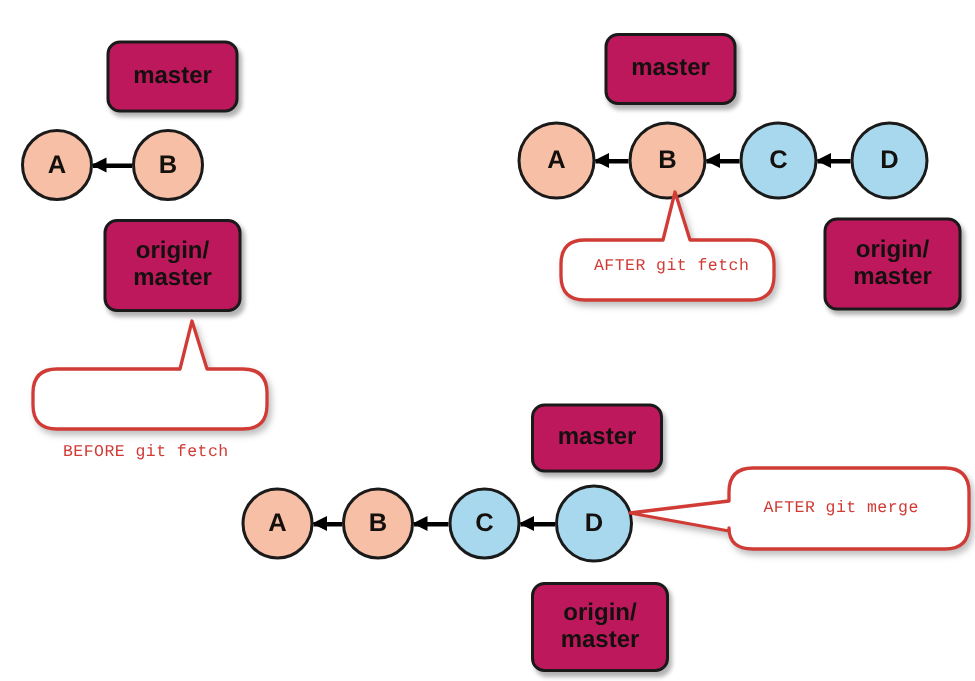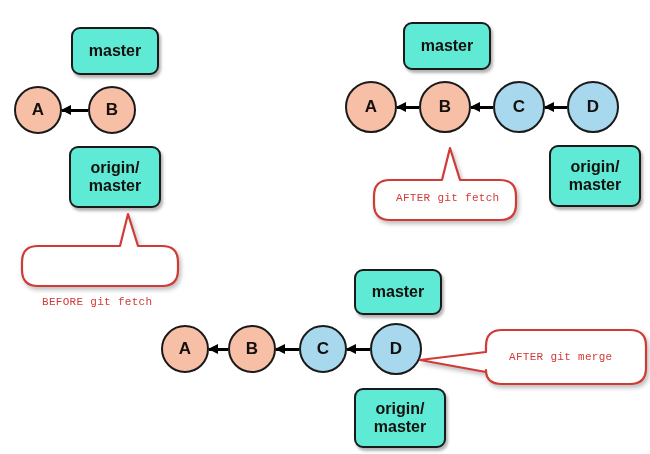--- a/index.html
+++ b/index.html
@@ -34,21 +34,21 @@
     color: #14100e;
     font-family: "Liberation Sans", sans-serif;
     z-index: 3;
   }
   .commit.local  { background: #f7bfa5; }
   .commit.remote { background: #a8d8ee; }
 
   
   .refbox {
     position: absolute;
-    background: #5eead4;
+    background: #be185d;
     border: 2.5px solid #1a1a1a;
     border-radius: 9px;
     box-sizing: border-box;
     display: flex;
     flex-direction: column;
     align-items: center;
     justify-content: center;
     font-weight: bold;
     color: #14100e;
     line-height: 1.12;
@@ -170,21 +170,21 @@
     <div class="arrow" style="left:545px; top:107px; width:22px;">
       <div class="shaft" style="width:22px;"></div>
       <div class="head"></div>
     </div>
 
     <div class="refbox" style="left:549px; top:145px; width:92px; height:62px; font-size:16px;">
       <span>origin/</span>
       <span>master</span>
     </div>
 
-    <div class="callout" style="left:372px; top:146px;">
+    <div class="callout" style="left:372px; top:126px;">
       <svg width="160" height="80" viewBox="0 0 160 80">
         <path d="M 70 34 L 78 2 L 88 34 L 128 34
                  Q 144 34 144 50 L 144 58 Q 144 74 128 74
                  L 18 74 Q 2 74 2 58 L 2 50 Q 2 34 18 34 Z" fill="#ffffff" stroke="#d03b36" stroke-width="2.2" stroke-linejoin="round" style="filter: drop-shadow(2px 3px 2px rgba(0,0,0,0.25));"></path>
       </svg>
       <div class="ctext" style="left:24px; top:46px;">AFTER git fetch</div>
     </div>
 
   </div>
 
@@ -221,21 +221,21 @@
     <div class="arrow" style="left:347px; top:349px; width:23px;">
       <div class="shaft" style="width:23px;"></div>
       <div class="head"></div>
     </div>
 
     <div class="refbox" style="left:354px; top:388px; width:92px; height:60px; font-size:16px;">
       <span>origin/</span>
       <span>master</span>
     </div>
 
-    <div class="callout" style="left:418px; top:326px;">
+    <div class="callout" style="left:418px; top:308px;">
       <svg width="232" height="62" viewBox="0 0 232 62">
         <path d="M 68 26 L 2 34 L 68 46 L 68 44
                  Q 68 58 84 58 L 212 58 Q 228 58 228 42
                  L 228 20 Q 228 4 212 4 L 84 4
                  Q 68 4 68 20 Z" fill="#ffffff" stroke="#d03b36" stroke-width="2.2" stroke-linejoin="round" style="filter: drop-shadow(2px 3px 2px rgba(0,0,0,0.25));"></path>
       </svg>
       <div class="ctext" style="left:91px; top:25px;">AFTER git merge</div>
     </div>
 
   </div>

